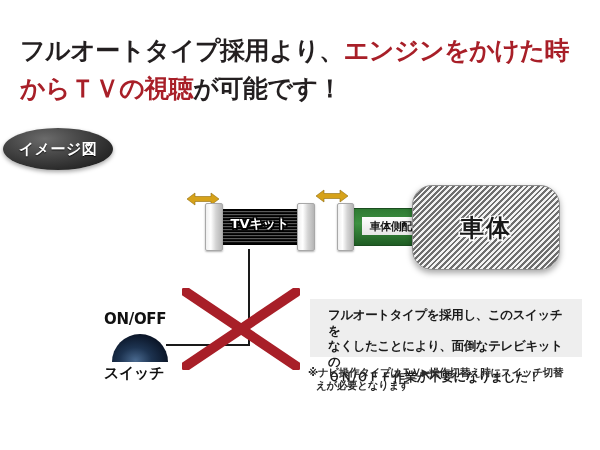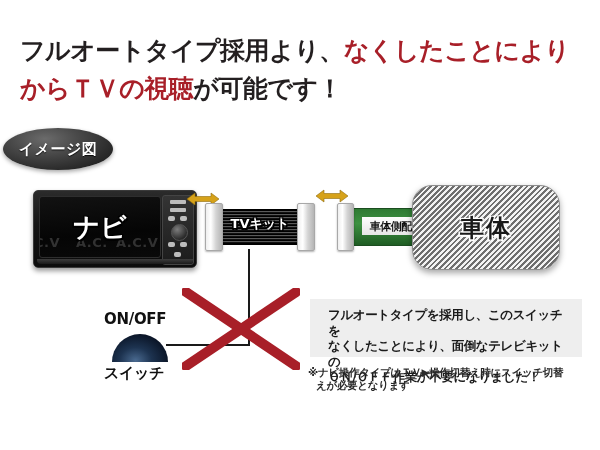--- a/index.html
+++ b/index.html
@@ -179,52 +179,33 @@
     letter-spacing:-0.3px;
   }
   #footnote .ind{display:block;padding-left:8px;}
 </style>
 </head>
 <body>
 
 <div id="stage">
 
   <div id="headline">
-    <span class="blk">フルオートタイプ採用より、</span><span class="red">なくしたことにより</span>
+    <span class="blk">フルオートタイプ採用より、</span><span class="red">エンジンをかけた時</span>
   </div>
   <div id="line2">
     <span class="red">からＴＶの視聴</span><span class="blk">が可能です！</span>
   </div>
 
   <div id="badge">
     <span>イメージ図</span>
   </div>
 
   <div class="wline" style="left:248px;top:249px;width:2px;height:96px;"></div>
   <div class="wline" style="left:166px;top:344px;width:84px;height:2px;"></div>
 
-  <div id="navunit">
-    <div id="navscreen">
-      <span class="wm" style="left:-6px;">C.V</span>
-      <span class="wm" style="left:36px;">A.C.</span>
-      <span class="wm" style="left:76px;">A.C.V</span>
-      <div id="navlabel">ナビ</div>
-    </div>
-    <div id="navpanel">
-      <div class="pbtn w" style="top:4px;"></div>
-      <div class="pbtn w" style="top:12px;"></div>
-      <div class="pbtn s" style="left:5px;top:20px;"></div>
-      <div class="pbtn s" style="left:17px;top:20px;"></div>
-      <div id="dial"></div>
-      <div class="pbtn s" style="left:5px;top:46px;"></div>
-      <div class="pbtn s" style="left:17px;top:46px;"></div>
-      <div class="pbtn s" style="left:11px;top:56px;"></div>
-    </div>
-    <div id="navbase"></div>
-  </div>
 
   <div class="arrow" style="left:187px;top:191px;">
     <svg width="32" height="16" viewBox="0 0 32 16">
       <path d="M0 8 L8 2 L8 5.5 L24 5.5 L24 2 L32 8 L24 14 L24 10.5 L8 10.5 L8 14 Z" fill="#d6a21a" stroke="#8f6c0d" stroke-width="0.6"></path>
     </svg>
   </div>
 
   <div id="tvkit">
     <div id="tvcable"></div>
     <div class="conn" id="connL"></div>

